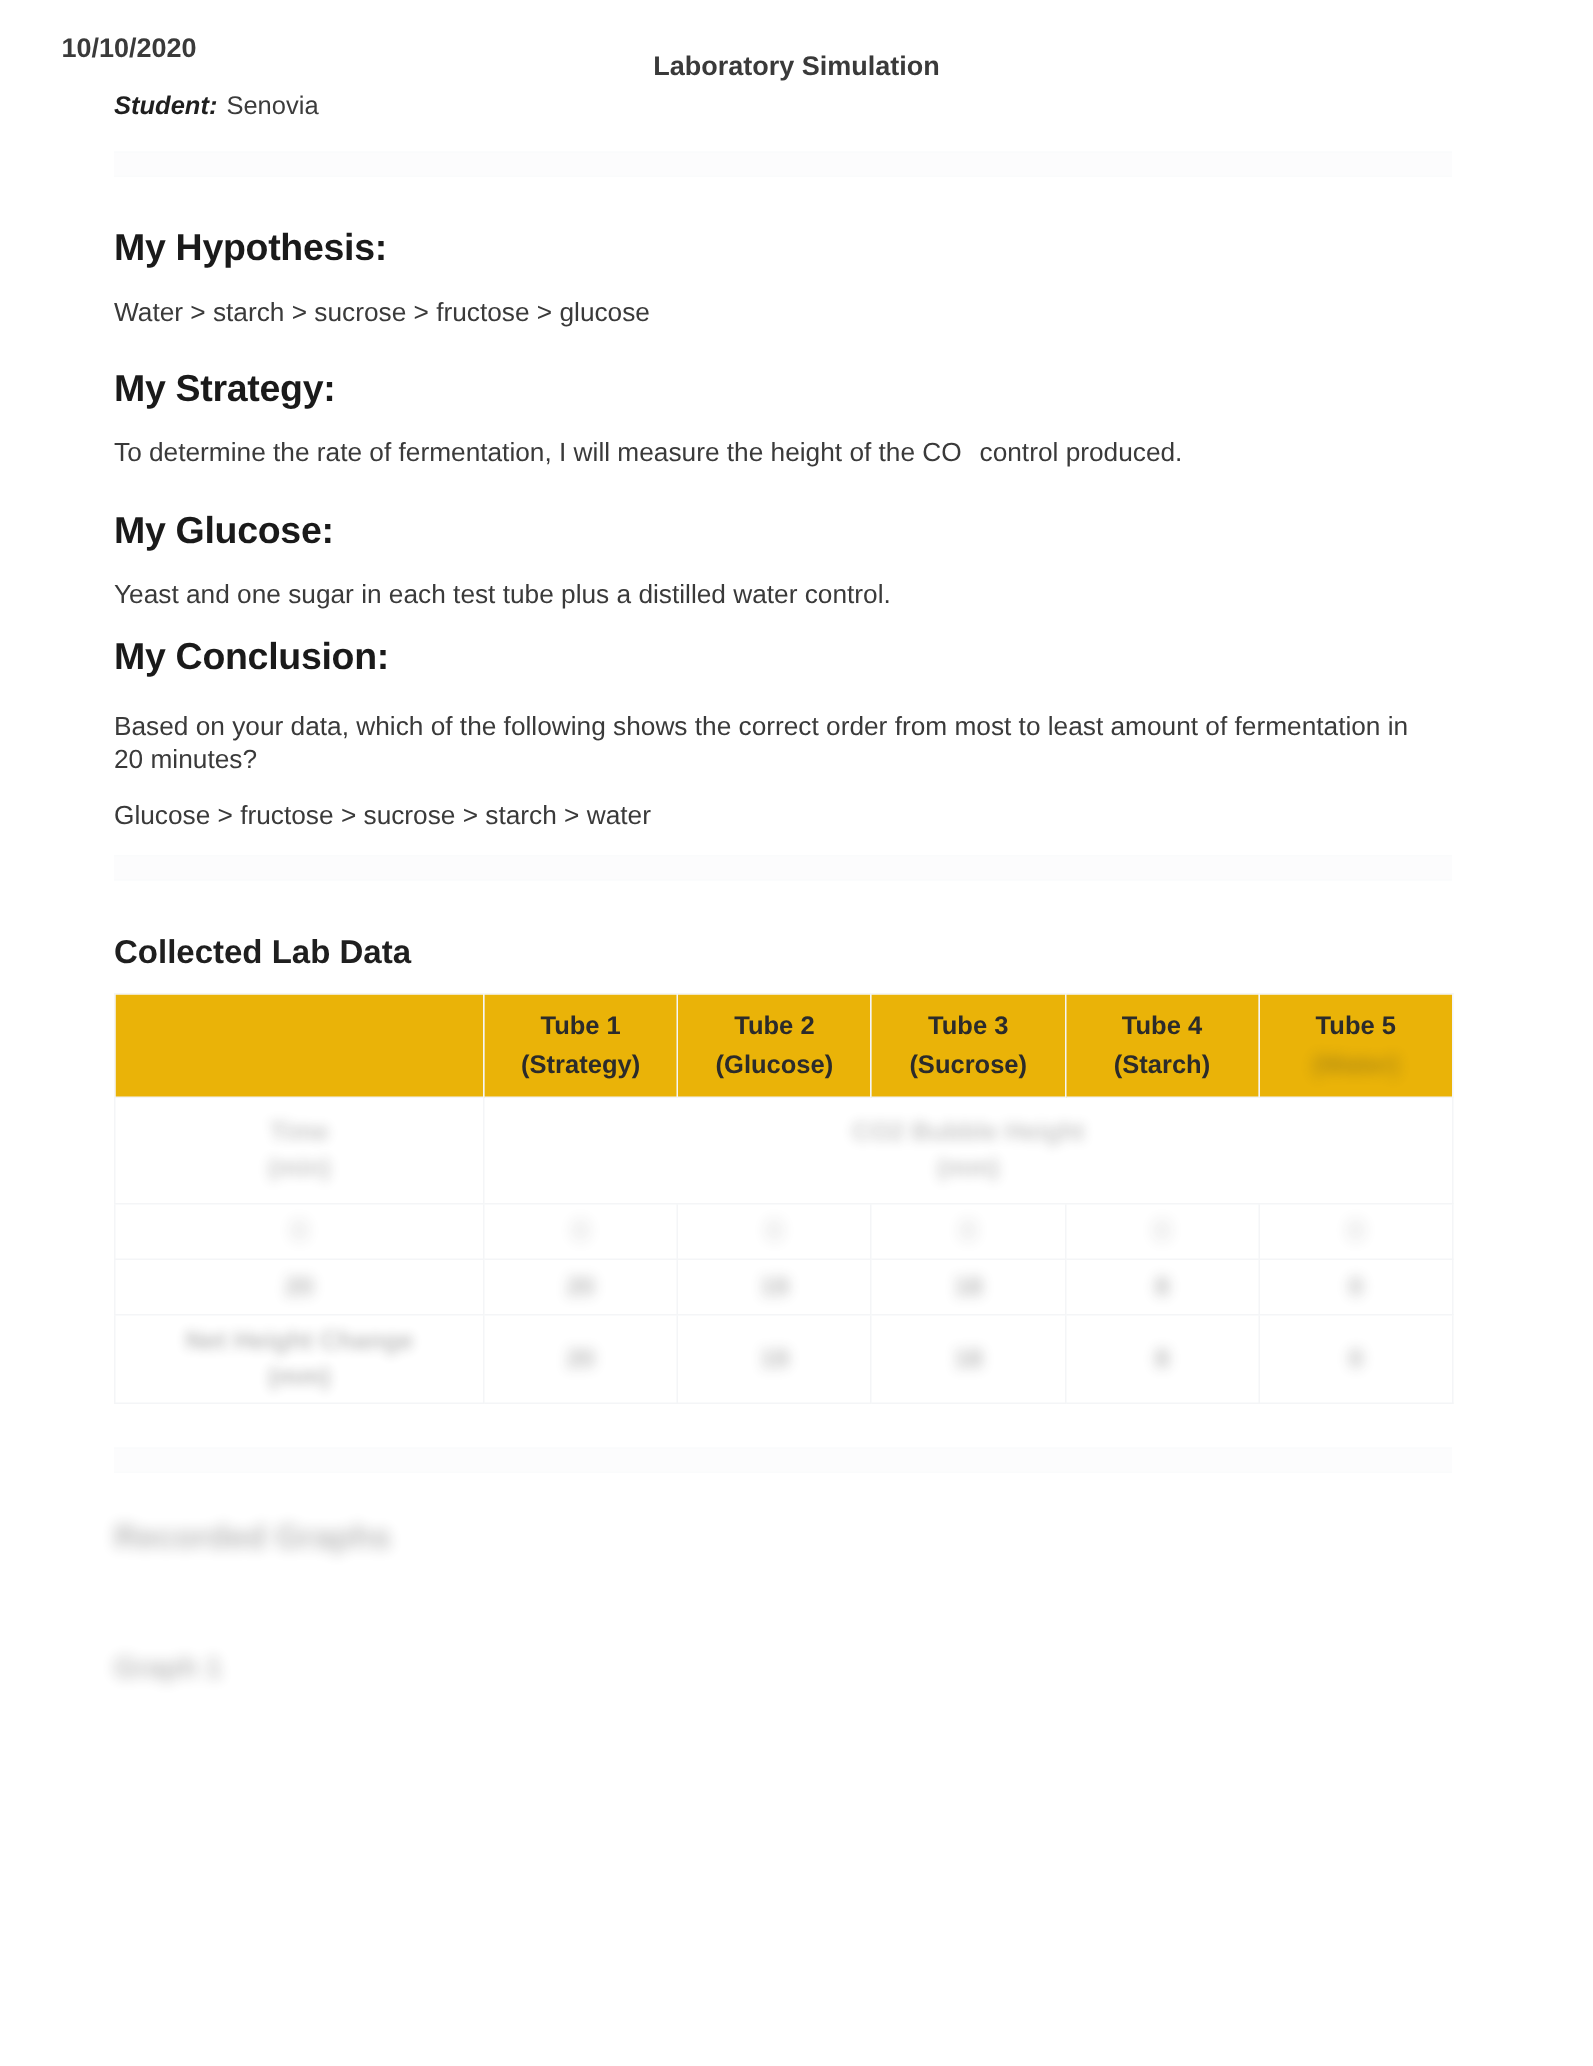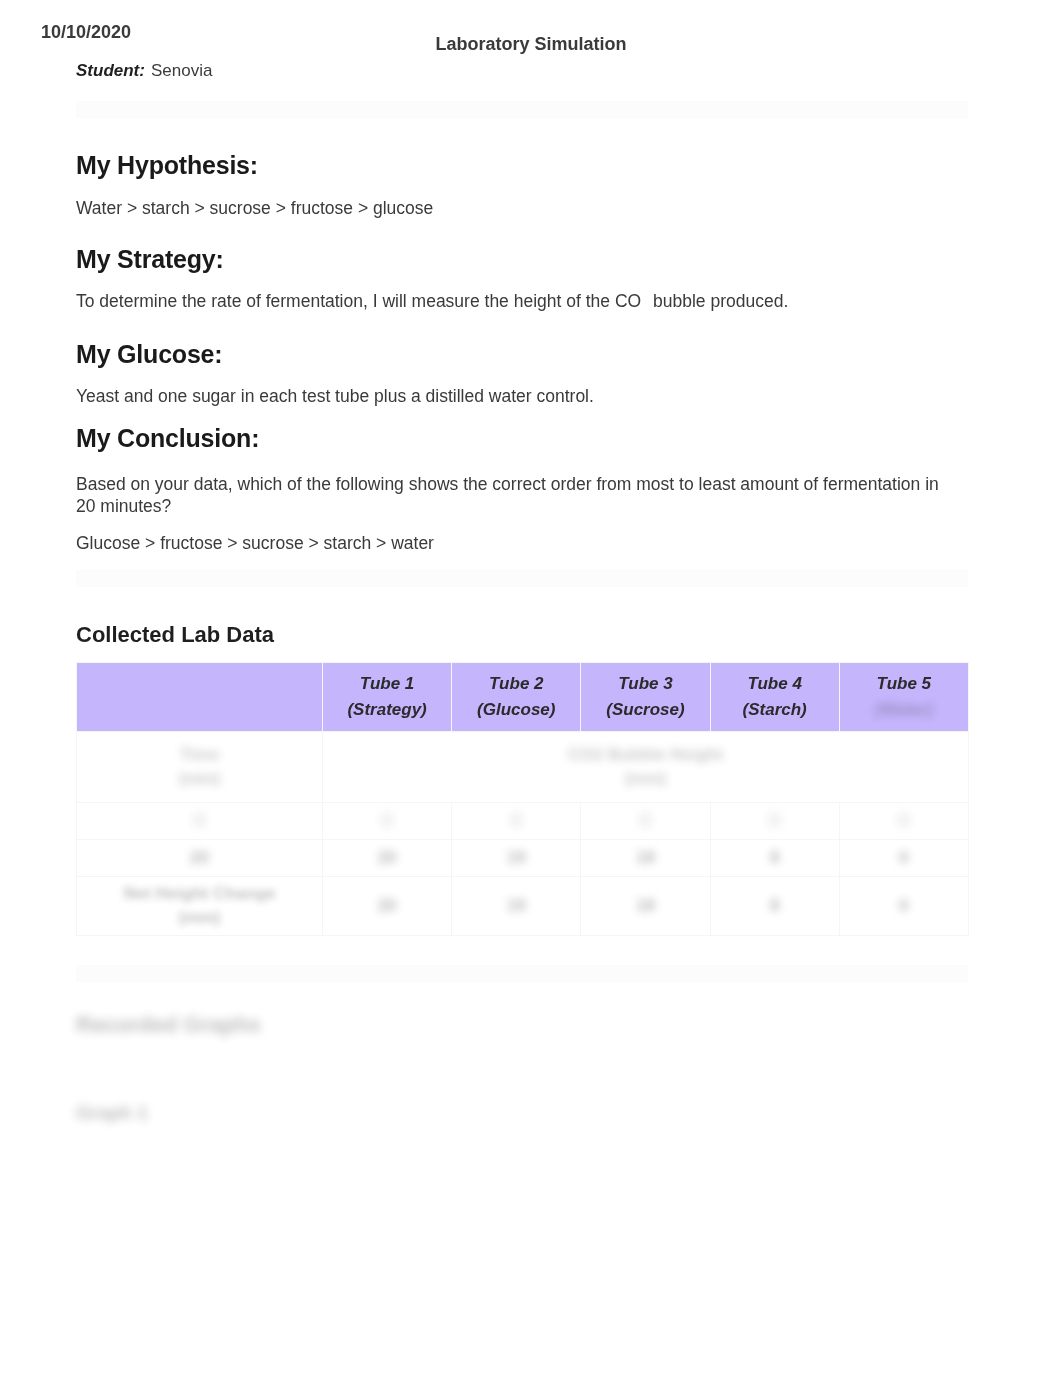--- a/index.html
+++ b/index.html
@@ -150,22 +150,21 @@
     font-size: 17px;
     font-weight: bold;
     color: #2b2b2b;
   }
   table.lab col.c0 { width: 246px; }
   table.lab col.cx { width: 129.2px; }
 
   th.head {
     height: 68px;
     line-height: 26px;
-    background: #c4b5fd;
-    font-style: italic;
+    background: #eab308;
   }
   th.head .ln2 { display: block; }
   tr.r-merge td { height: 70px; }
   tr.r-val  td  { height: 36px; }
   tr.r-net  td  { height: 58px; }
 
   
   .blur {
     filter: blur(4.4px);
     opacity: 0.34;
@@ -222,21 +221,21 @@
   <div class="student-line">
     <span class="student-label">Student:</span><span class="student-name">Senovia</span>
   </div>
 
   <div class="rule top"></div>
 
   <h2 class="sec h-hyp">My Hypothesis:</h2>
   <p class="body p-hyp">Water &gt; starch &gt; sucrose &gt; fructose &gt; glucose</p>
 
   <h2 class="sec h-str">My Strategy:</h2>
-  <p class="body p-str"><span>To determine the rate of fermentation, I will measure the height of the CO</span><span class="sub">2</span><span> bubble produced.</span></p>
+  <p class="body p-str"><span>To determine the rate of fermentation, I will measure the height of the CO</span><span class="sub">2</span><span> control produced.</span></p>
 
   <h2 class="sec h-met">My Glucose:</h2>
   <p class="body p-met">Yeast and one sugar in each test tube plus a distilled water control.</p>
 
   <h2 class="sec h-con">My Conclusion:</h2>
   <p class="body p-conq">Based on your data, which of the following shows the correct order from most to least amount of fermentation in 20 minutes?</p>
   <p class="body p-cona">Glucose &gt; fructose &gt; sucrose &gt; starch &gt; water</p>
 
   <div class="rule mid"></div>
 

